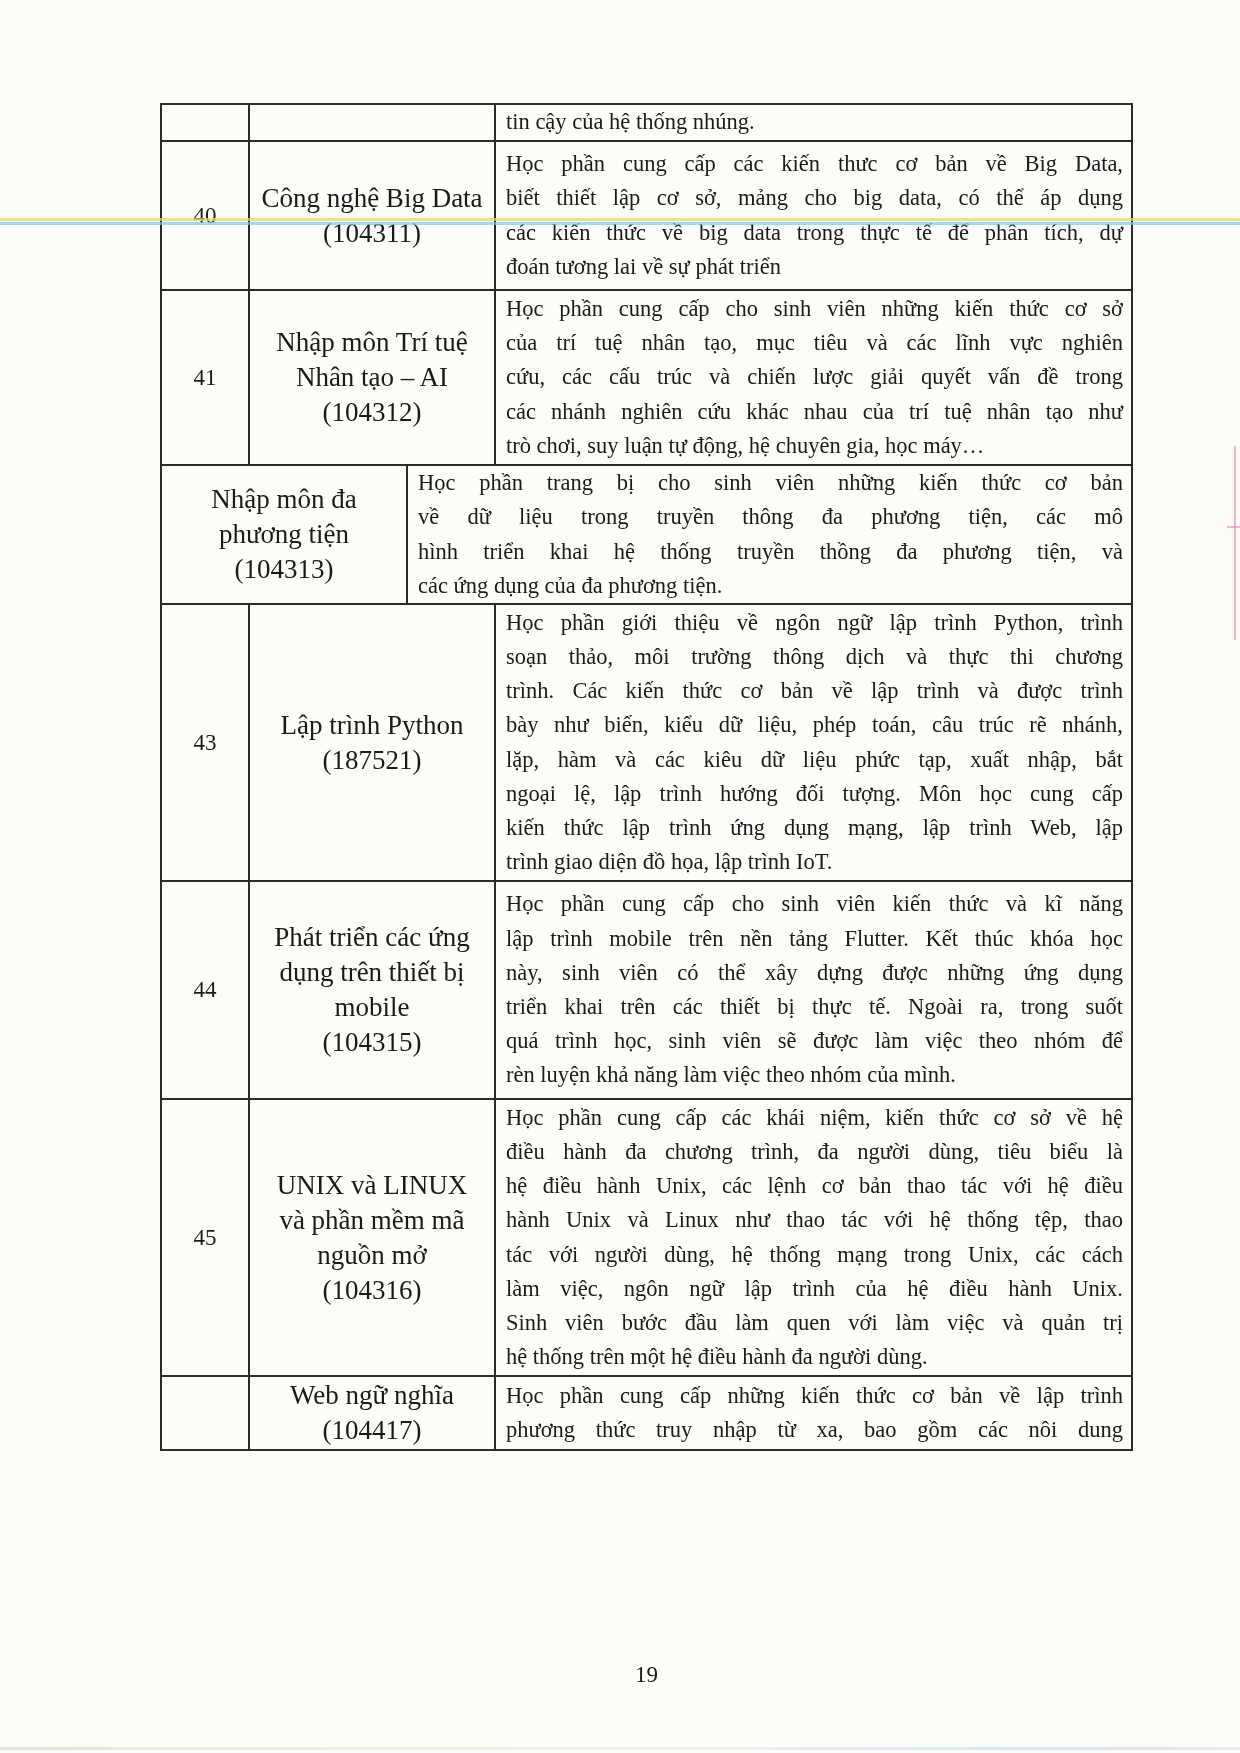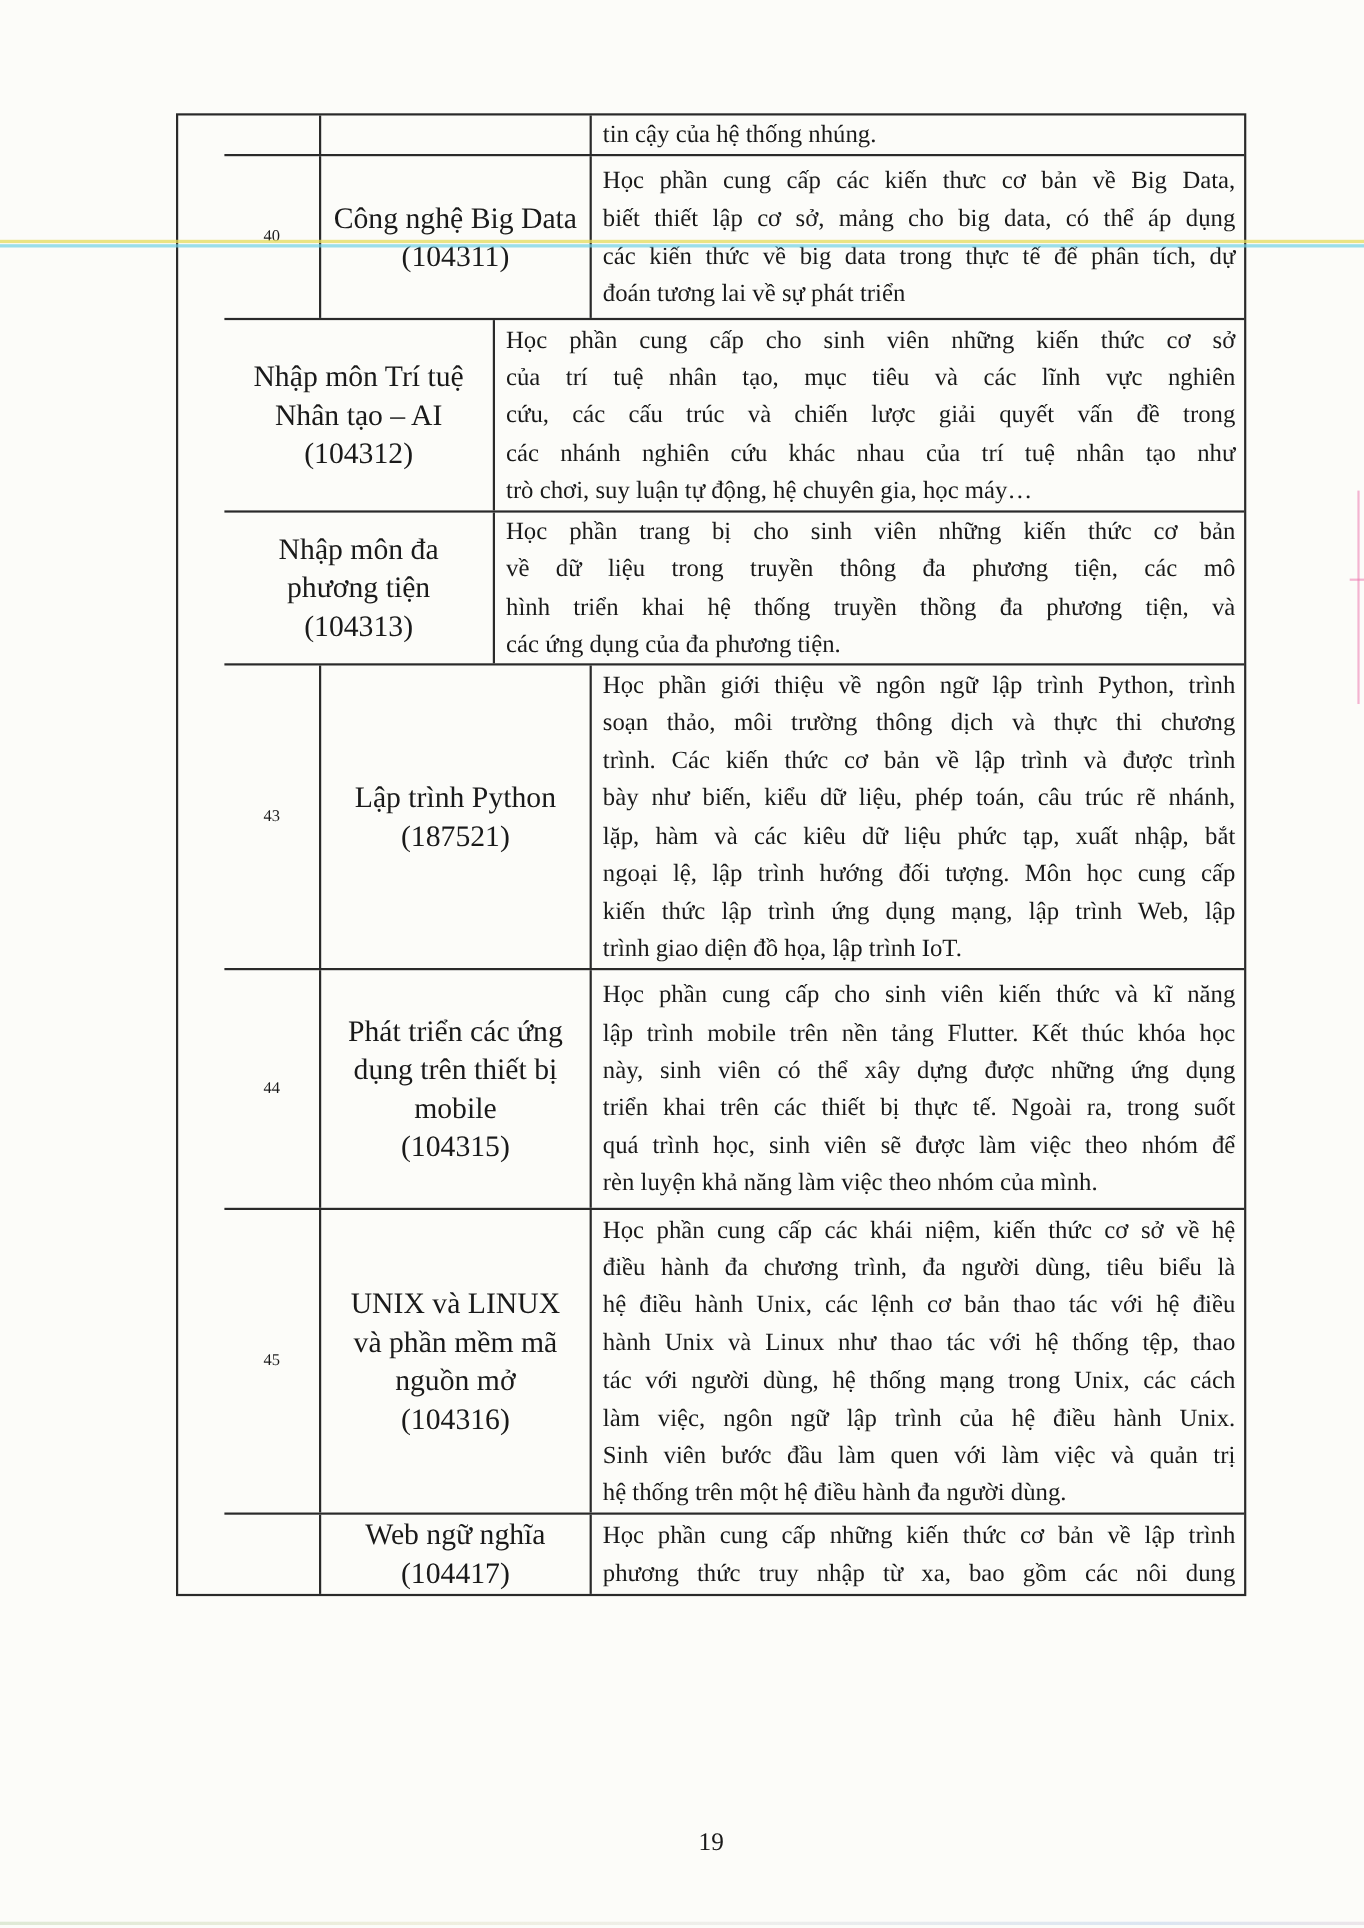--- a/index.html
+++ b/index.html
@@ -10,31 +10,30 @@
     font-family:"Liberation Serif", serif;
     color:#1a1a1a;
     overflow:hidden;
   }
   .course-table{
     position:absolute;left:160px;top:103px;width:973px;
     border:2px solid #2a2a2a;
     display:flex;flex-direction:column;
     box-sizing:border-box;
     background:transparent;
-    padding-left:42px;
   }
   .t-row{display:flex;box-sizing:border-box;}
   .t-row.bt{border-top:2px solid #2a2a2a;}
   .cell{
     box-sizing:border-box;overflow:hidden;
     display:flex;flex-direction:column;justify-content:center;
   }
   .c-num{
     width:88px;border-right:2px solid #2a2a2a;
-    align-items:center;font-size:15px;
+    align-items:center;font-size:23px;
   }
   .c-name{
     width:246px;border-right:2px solid #2a2a2a;
     text-align:center;font-size:27px;line-height:35px;
   }
   .c-desc{
     flex:1;font-size:22.5px;line-height:34.2px;
     padding:0 8px 0 10px;
   }
   .jl{text-align:justify;text-align-last:justify;}
@@ -73,20 +72,23 @@
         <div class="">(104311)</div>
       </div>
       <div class="cell c-desc">
         <div class="jl">Học phần cung cấp các kiến thưc cơ bản về Big Data,</div>
         <div class="jl">biết thiết lập cơ sở, mảng cho big data, có thể áp dụng</div>
         <div class="jl">các kiến thức về big data trong thực tế để phân tích, dự</div>
         <div class="jl end">đoán tương lai về sự phát triển</div>
       </div>
     </div>
     <div class="t-row bt" style="height: 175px;">
+      <div class="cell c-num">
+        <div class="">41</div>
+      </div>
       <div class="cell c-name">
         <div class="">Nhập môn Trí tuệ</div>
         <div class="">Nhân tạo – AI</div>
         <div class="">(104312)</div>
       </div>
       <div class="cell c-desc">
         <div class="jl">Học phần cung cấp cho sinh viên những kiến thức cơ sở</div>
         <div class="jl">của trí tuệ nhân tạo, mục tiêu và các lĩnh vực nghiên</div>
         <div class="jl">cứu, các cấu trúc và chiến lược giải quyết vấn đề trong</div>
         <div class="jl">các nhánh nghiên cứu khác nhau của trí tuệ nhân tạo như</div>

